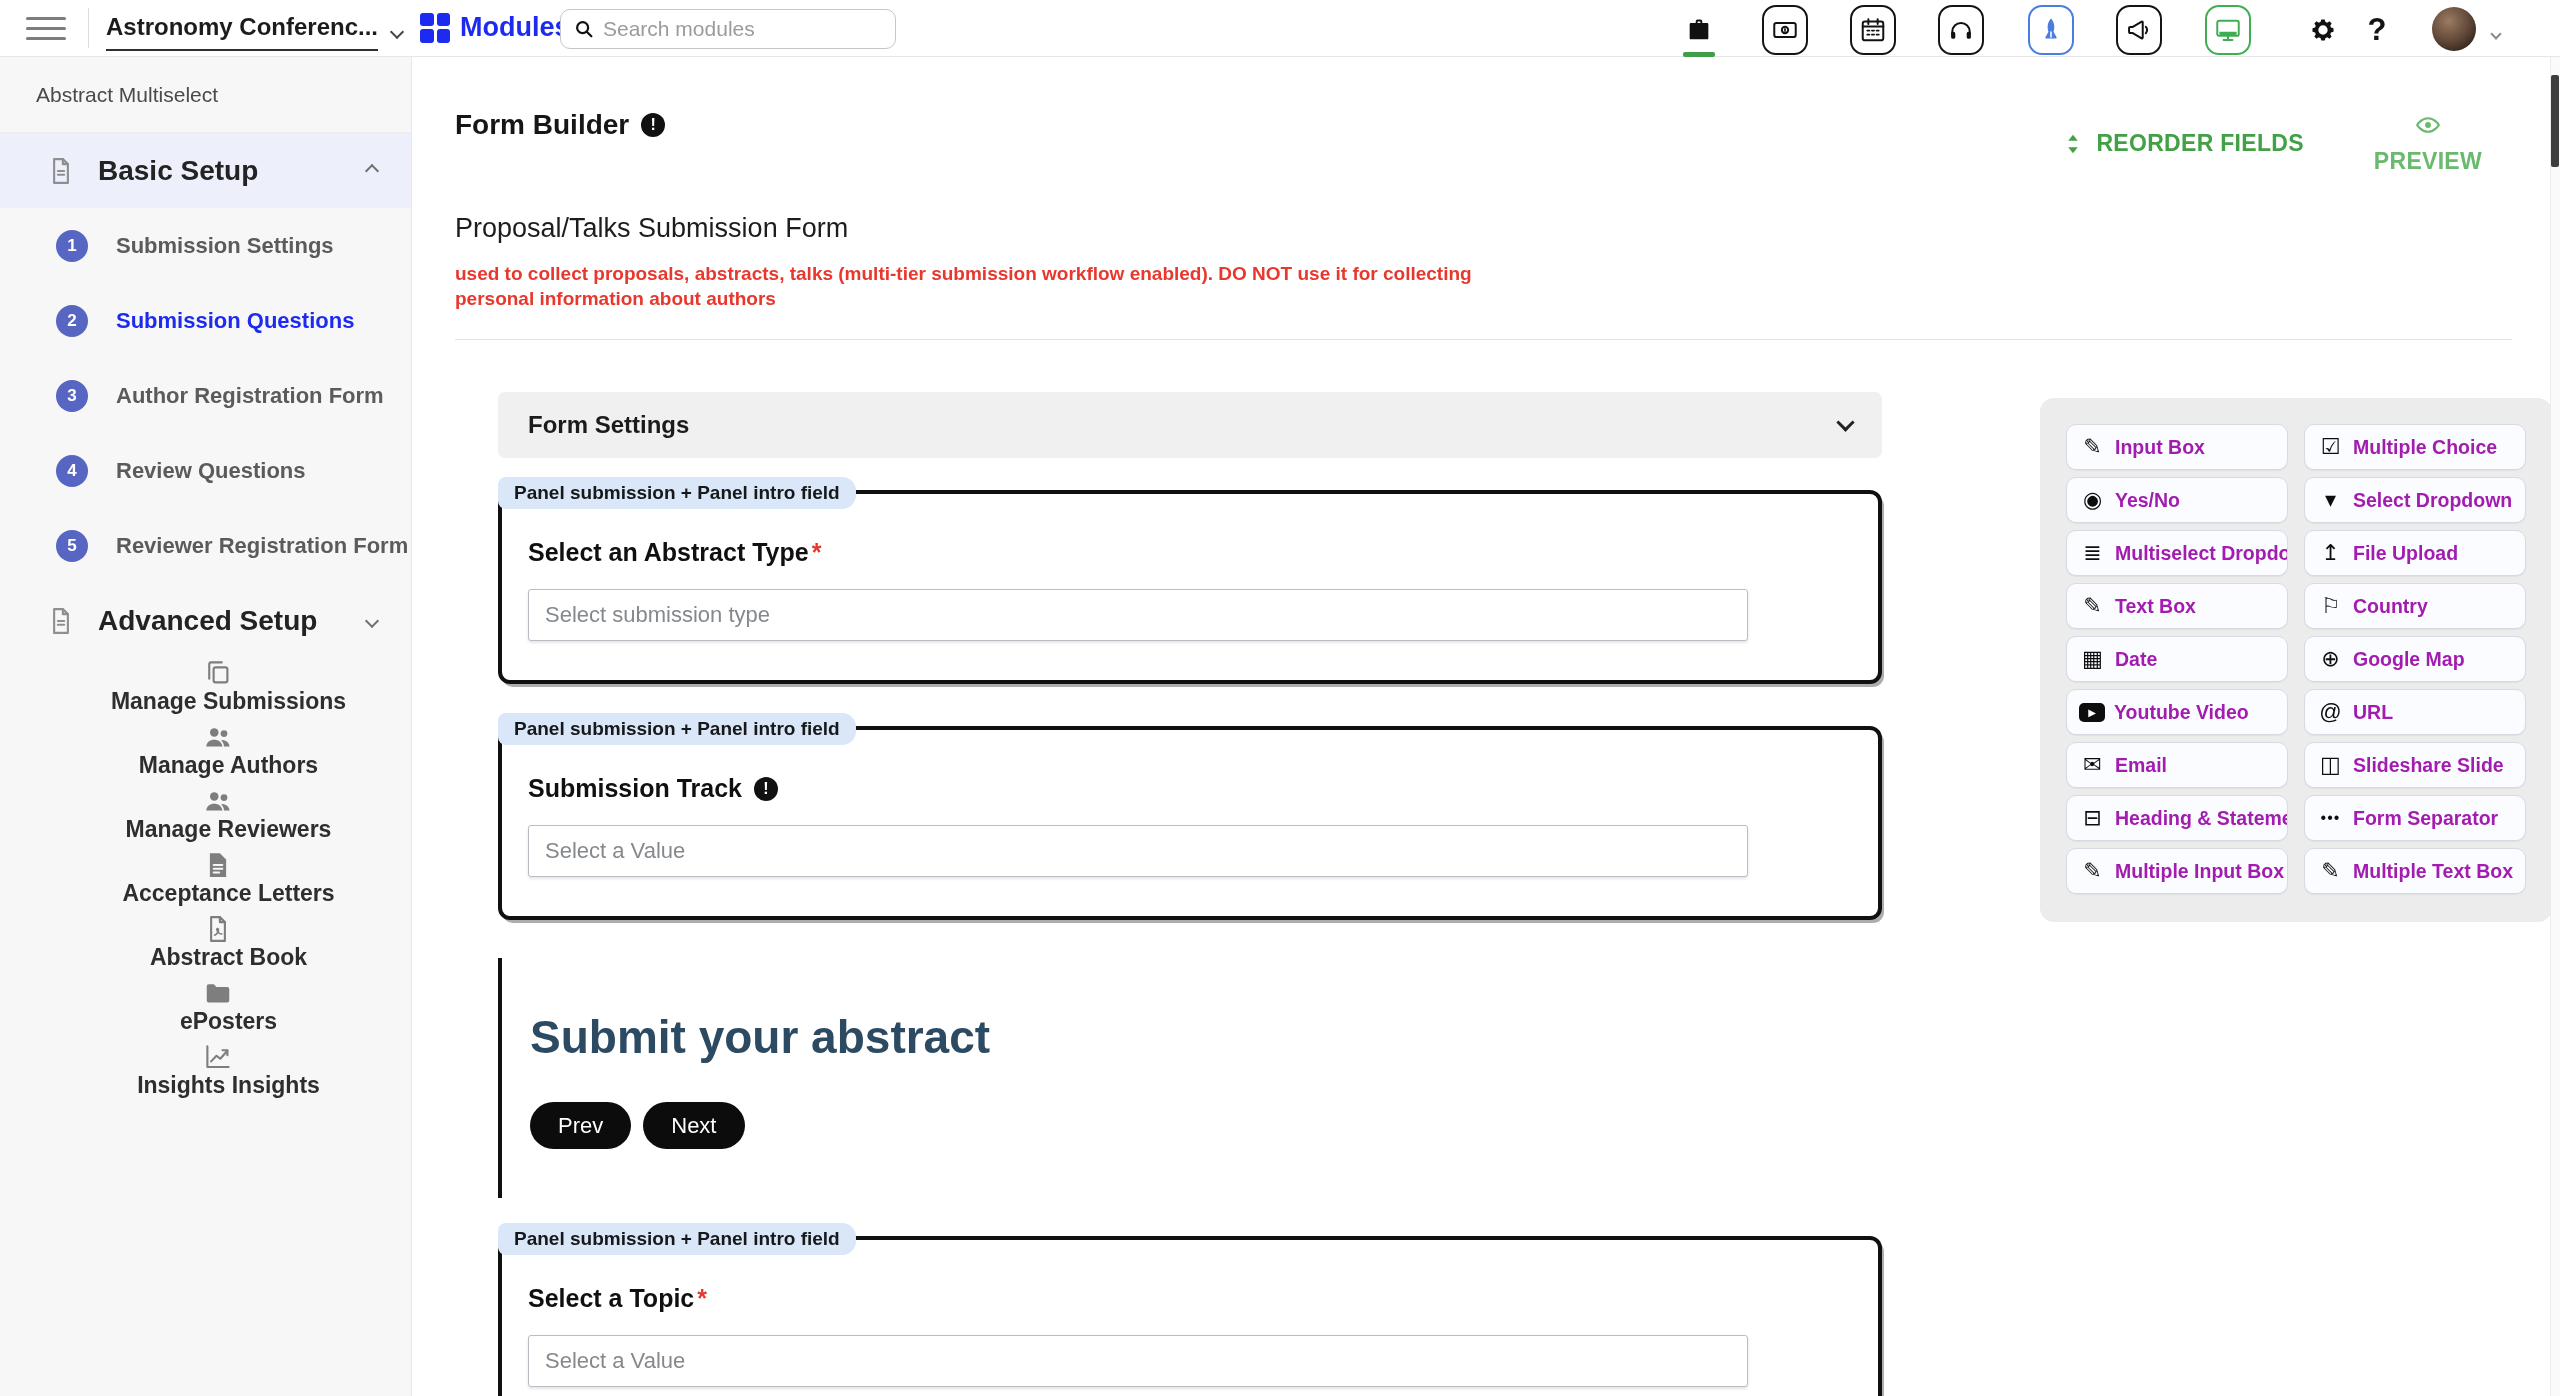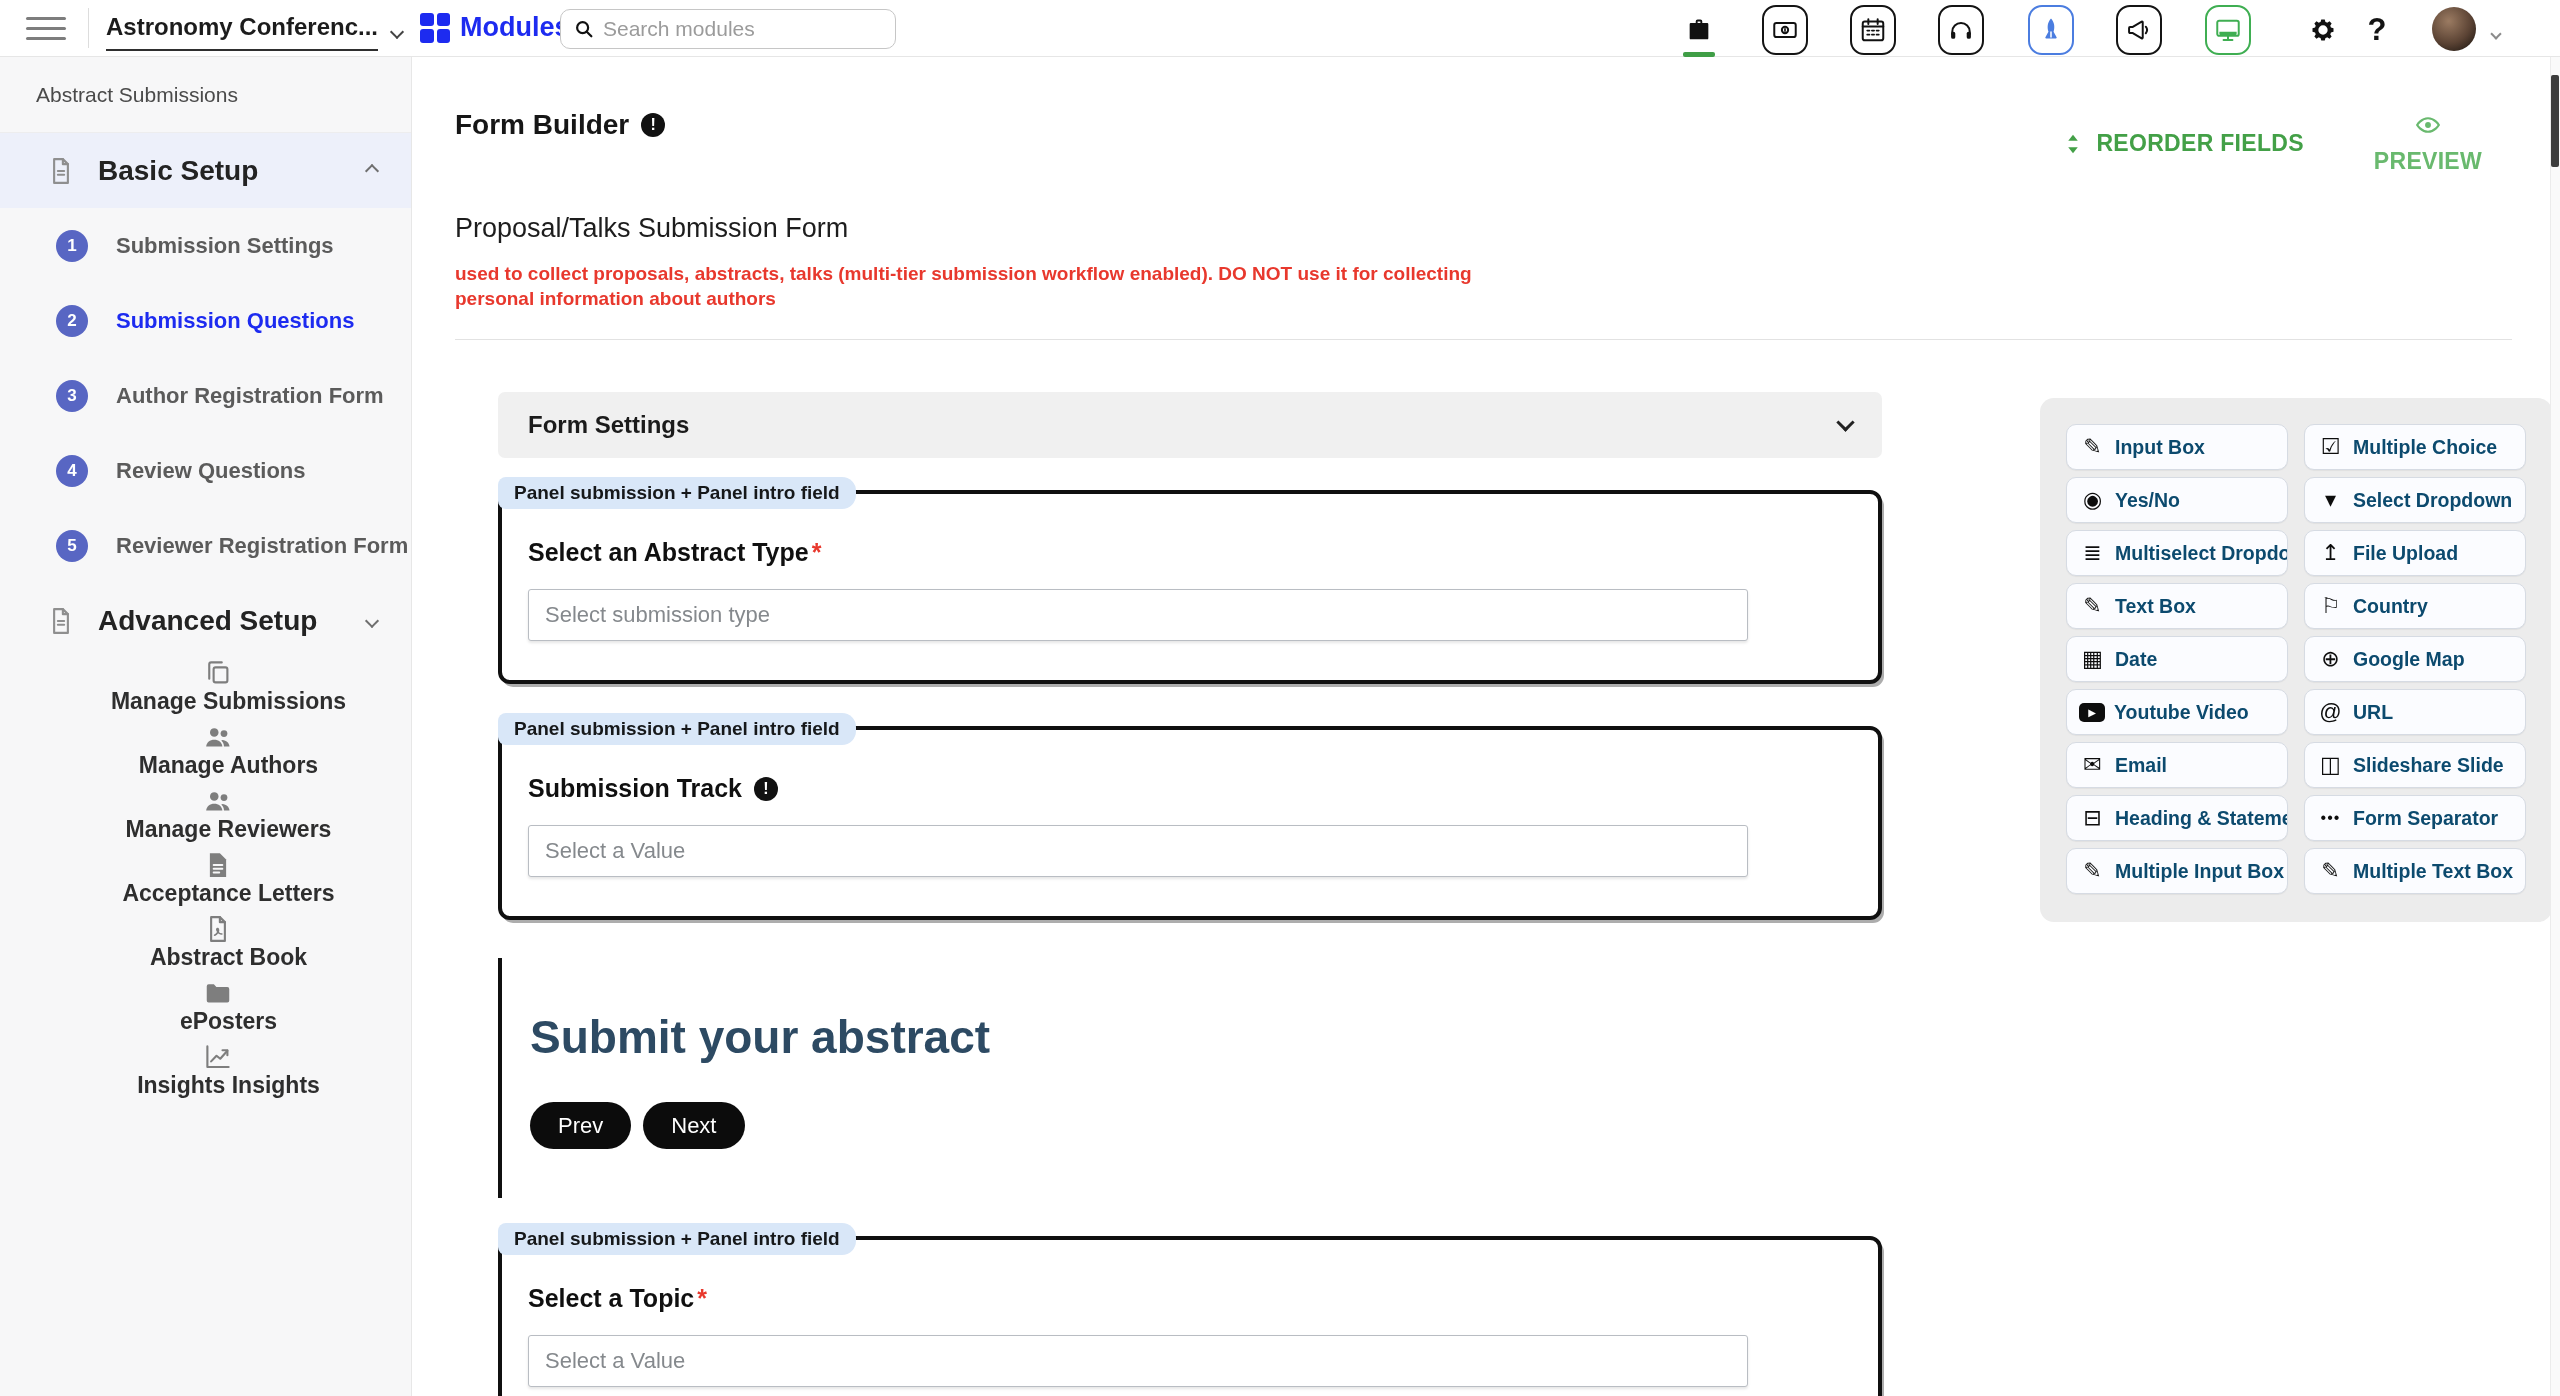--- a/index.html
+++ b/index.html
@@ -105,21 +105,21 @@
   .nav-btn { background:#0c0c0c; color:#fff; border:none; border-radius:24px; height:47px; padding:0 28px; font-size:22px;
     font-family:"Liberation Sans","DejaVu Sans",sans-serif; cursor:pointer; }
 
   
   .toolbox { position:absolute; right:8px; top:341px; width:512px; height:524px; background:#ececec; border-radius:14px;
     padding:26px; display:grid; grid-template-columns:1fr 1fr; column-gap:16px; row-gap:7px; align-content:start; }
   .tool-btn { height:46px; background:#fbfcff; border:1px solid #d6dbe3; border-radius:10px; display:flex; align-items:center;
     padding:0 12px; gap:9px; cursor:pointer; box-shadow:0 1px 1px rgba(0,0,0,.05); overflow:hidden; }
   .tool-btn .glyph { font-size:22px; color:#0d0d0d; width:27px; text-align:center; flex:0 0 auto; line-height:1; }
   .tool-btn .glyph.small { font-size:16px; letter-spacing:1px; }
-  .tool-btn .tlabel { font-size:19.5px; font-weight:700; color:#0c4a6e; white-space:nowrap; }
+  .tool-btn .tlabel { font-size:19.5px; font-weight:700; color:#a21caf; white-space:nowrap; }
   .yt-chip { display:inline-flex; width:26px; height:19px; background:#0d0d0d; border-radius:5px; color:#fff; font-size:10px;
     align-items:center; justify-content:center; flex:0 0 auto; }
 
   
   .scrollbar { position:absolute; right:0; top:57px; bottom:0; width:10px; background:#fafafa; border-left:1px solid #ececec; z-index:40; }
   .scroll-thumb { position:absolute; right:1px; top:18px; width:8px; height:92px; background:#3d3d3d; border-radius:2px; }
 </style>
 </head>
 <body>
 
@@ -205,21 +205,21 @@
           <circle cx="12" cy="12" r="2.1" fill="#fff" stroke="none"></circle>
         </svg>
       </div>
       <div class="tbi qmark" style="left: 2354px;">?</div>
     </div>
   <div class="avatar"></div>
   <div class="av-chev"><span class="chev"></span></div>
 </div>
 
 <div class="sidebar">
-  <div class="side-label">Abstract Submissions</div>
+  <div class="side-label">Abstract Multiselect</div>
 
   <div class="group-row active">
     <span class="gicon"><svg viewBox="0 0 24 24" fill="none" stroke="currentColor" stroke-width="1.7" stroke-linecap="round" stroke-linejoin="round">
           <path d="M6.5 2.5h7l4 4v15h-11z"></path>
           <path d="M13.5 2.5v4h4"></path>
           <path d="M9.5 12h5M9.5 15h5"></path>
         </svg></span>
     <b>Basic Setup</b>
     <span class="chev up"></span>
   </div>

